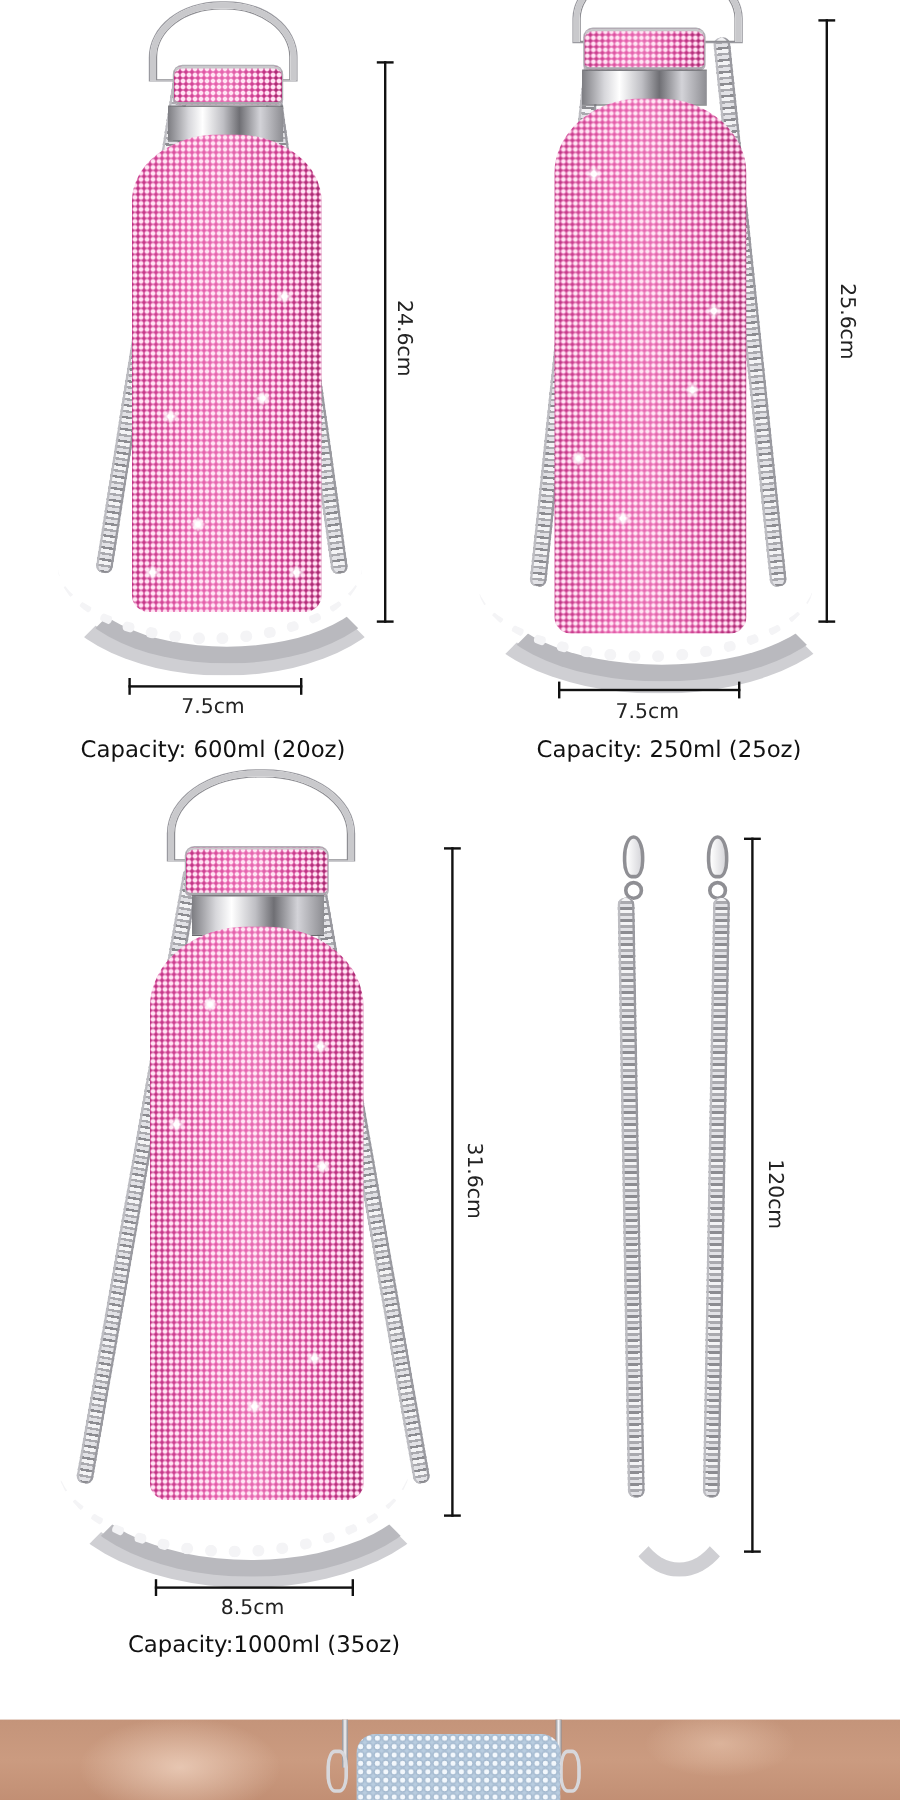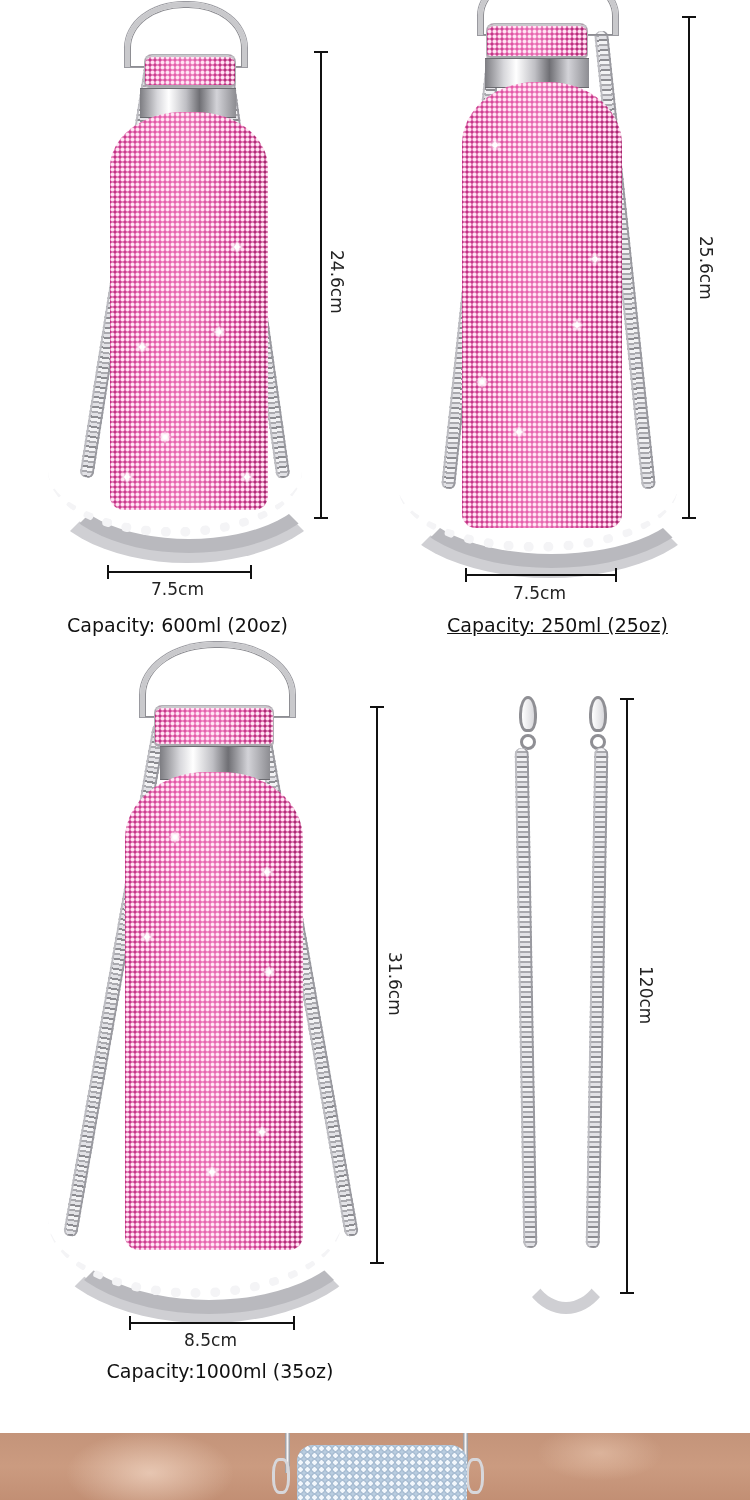--- a/index.html
+++ b/index.html
@@ -167,21 +167,21 @@
   <div class="sparkle" style="left:118px;top:138px;"></div>
   <div class="sparkle" style="left:200px;top:318px;"></div>
   <div class="sparkle" style="left:142px;top:425px;"></div>
   <div class="sparkle" style="left:218px;top:252px;"></div>
   <div class="sparkle" style="left:105px;top:375px;"></div>
 </div>
 <div class="dim-v" style="left:688px;top:16px;height:503px;"></div>
 <div class="dim-label vert" style="left:716px;top:236px;">25.6cm</div>
 <div class="dim-h" style="left:465px;top:574px;width:152px;"></div>
 <div class="dim-label" style="left:513px;top:583px;">7.5cm</div>
-<div class="capacity" style="left:435px;top:614px;width:245px;text-decoration:underline;">Capacity: 250ml (25oz)</div>
+<div class="capacity" style="left:435px;top:614px;width:245px;">Capacity: 250ml (25oz)</div>
 
 <div class="bottle" style="left:0;top:640px;width:360px;height:670px;">
   <div class="chain-v" style="left:108px;top:80px;height:520px;transform:rotate(10deg);"></div>
   <div class="chain-v" style="left:300px;top:80px;height:520px;transform:rotate(-10deg);"></div>
   <div class="chain-pool" style="left:38px;top:490px;width:310px;height:165px;"></div>
   <div class="chain-pool b" style="left:50px;top:496px;width:290px;height:150px;"></div>
   <div class="pool-texture" style="left:48px;top:502px;width:294px;height:146px;"></div>
   <div class="handle" style="left:140px;top:2px;width:145px;height:70px;"></div>
   <div class="cap rhine" style="left:155px;top:66px;width:118px;height:40px;"></div>
   <div class="collar" style="left:160px;top:106px;width:110px;height:32px;"></div>

